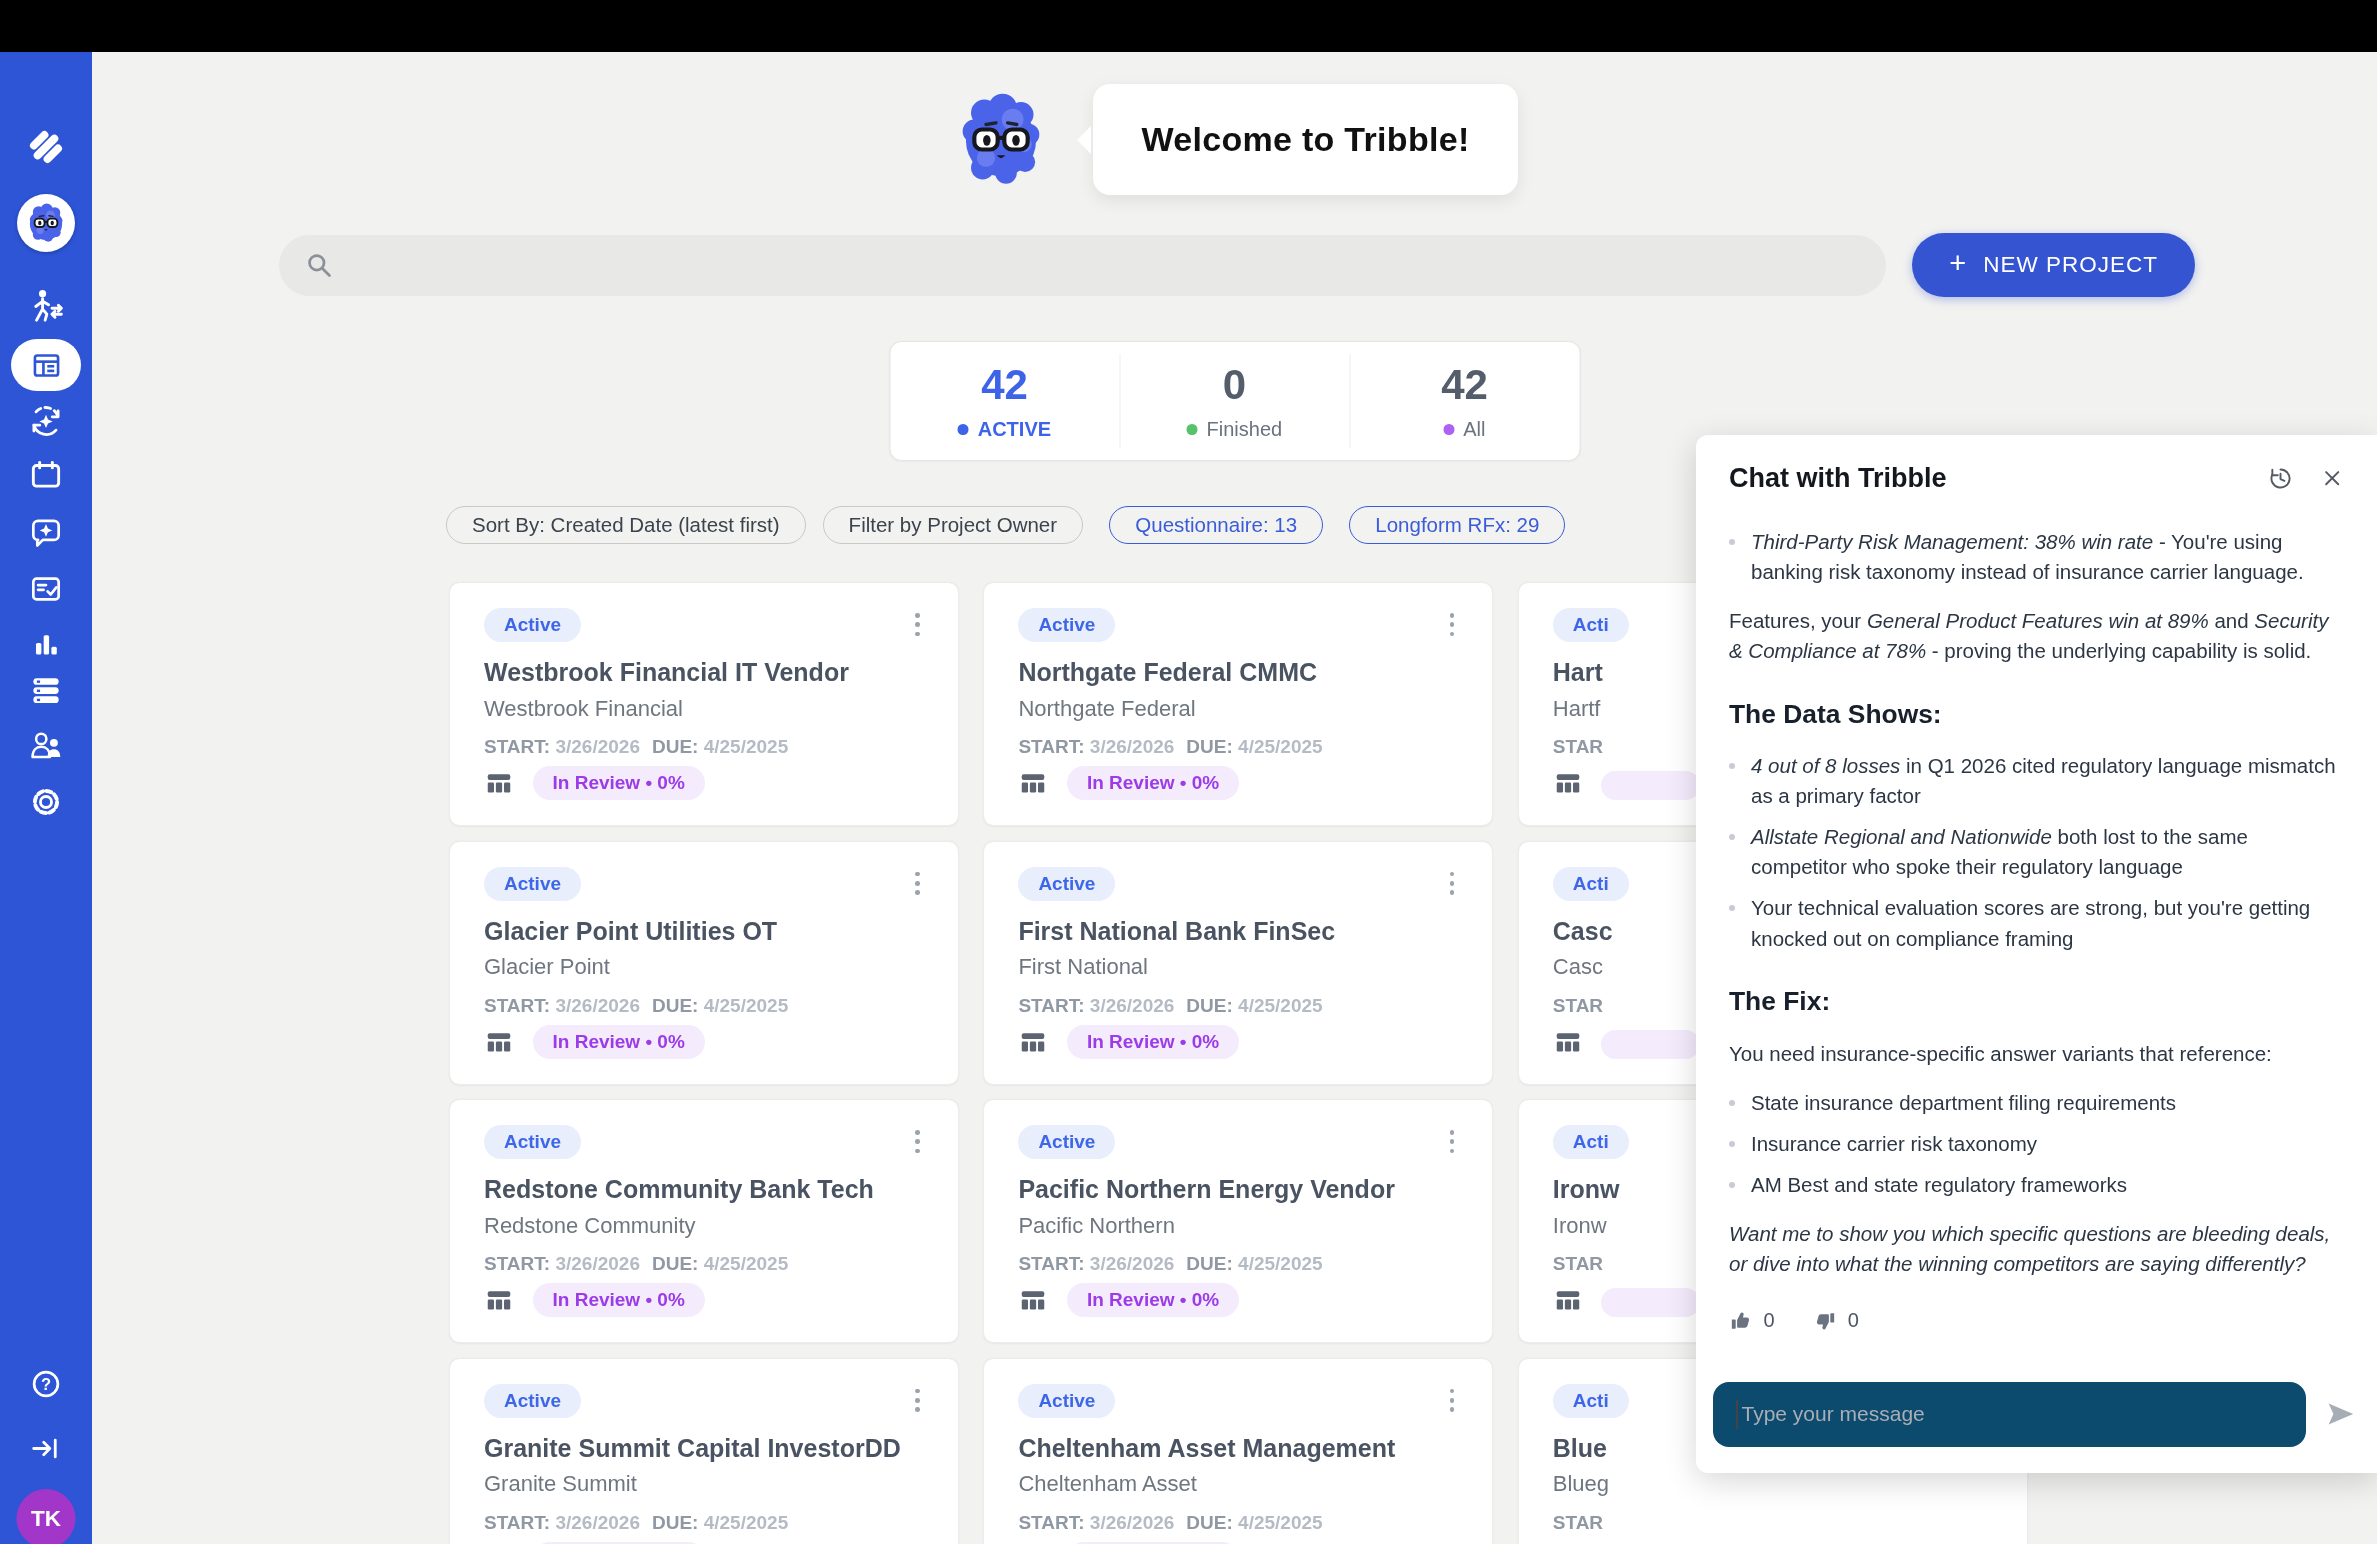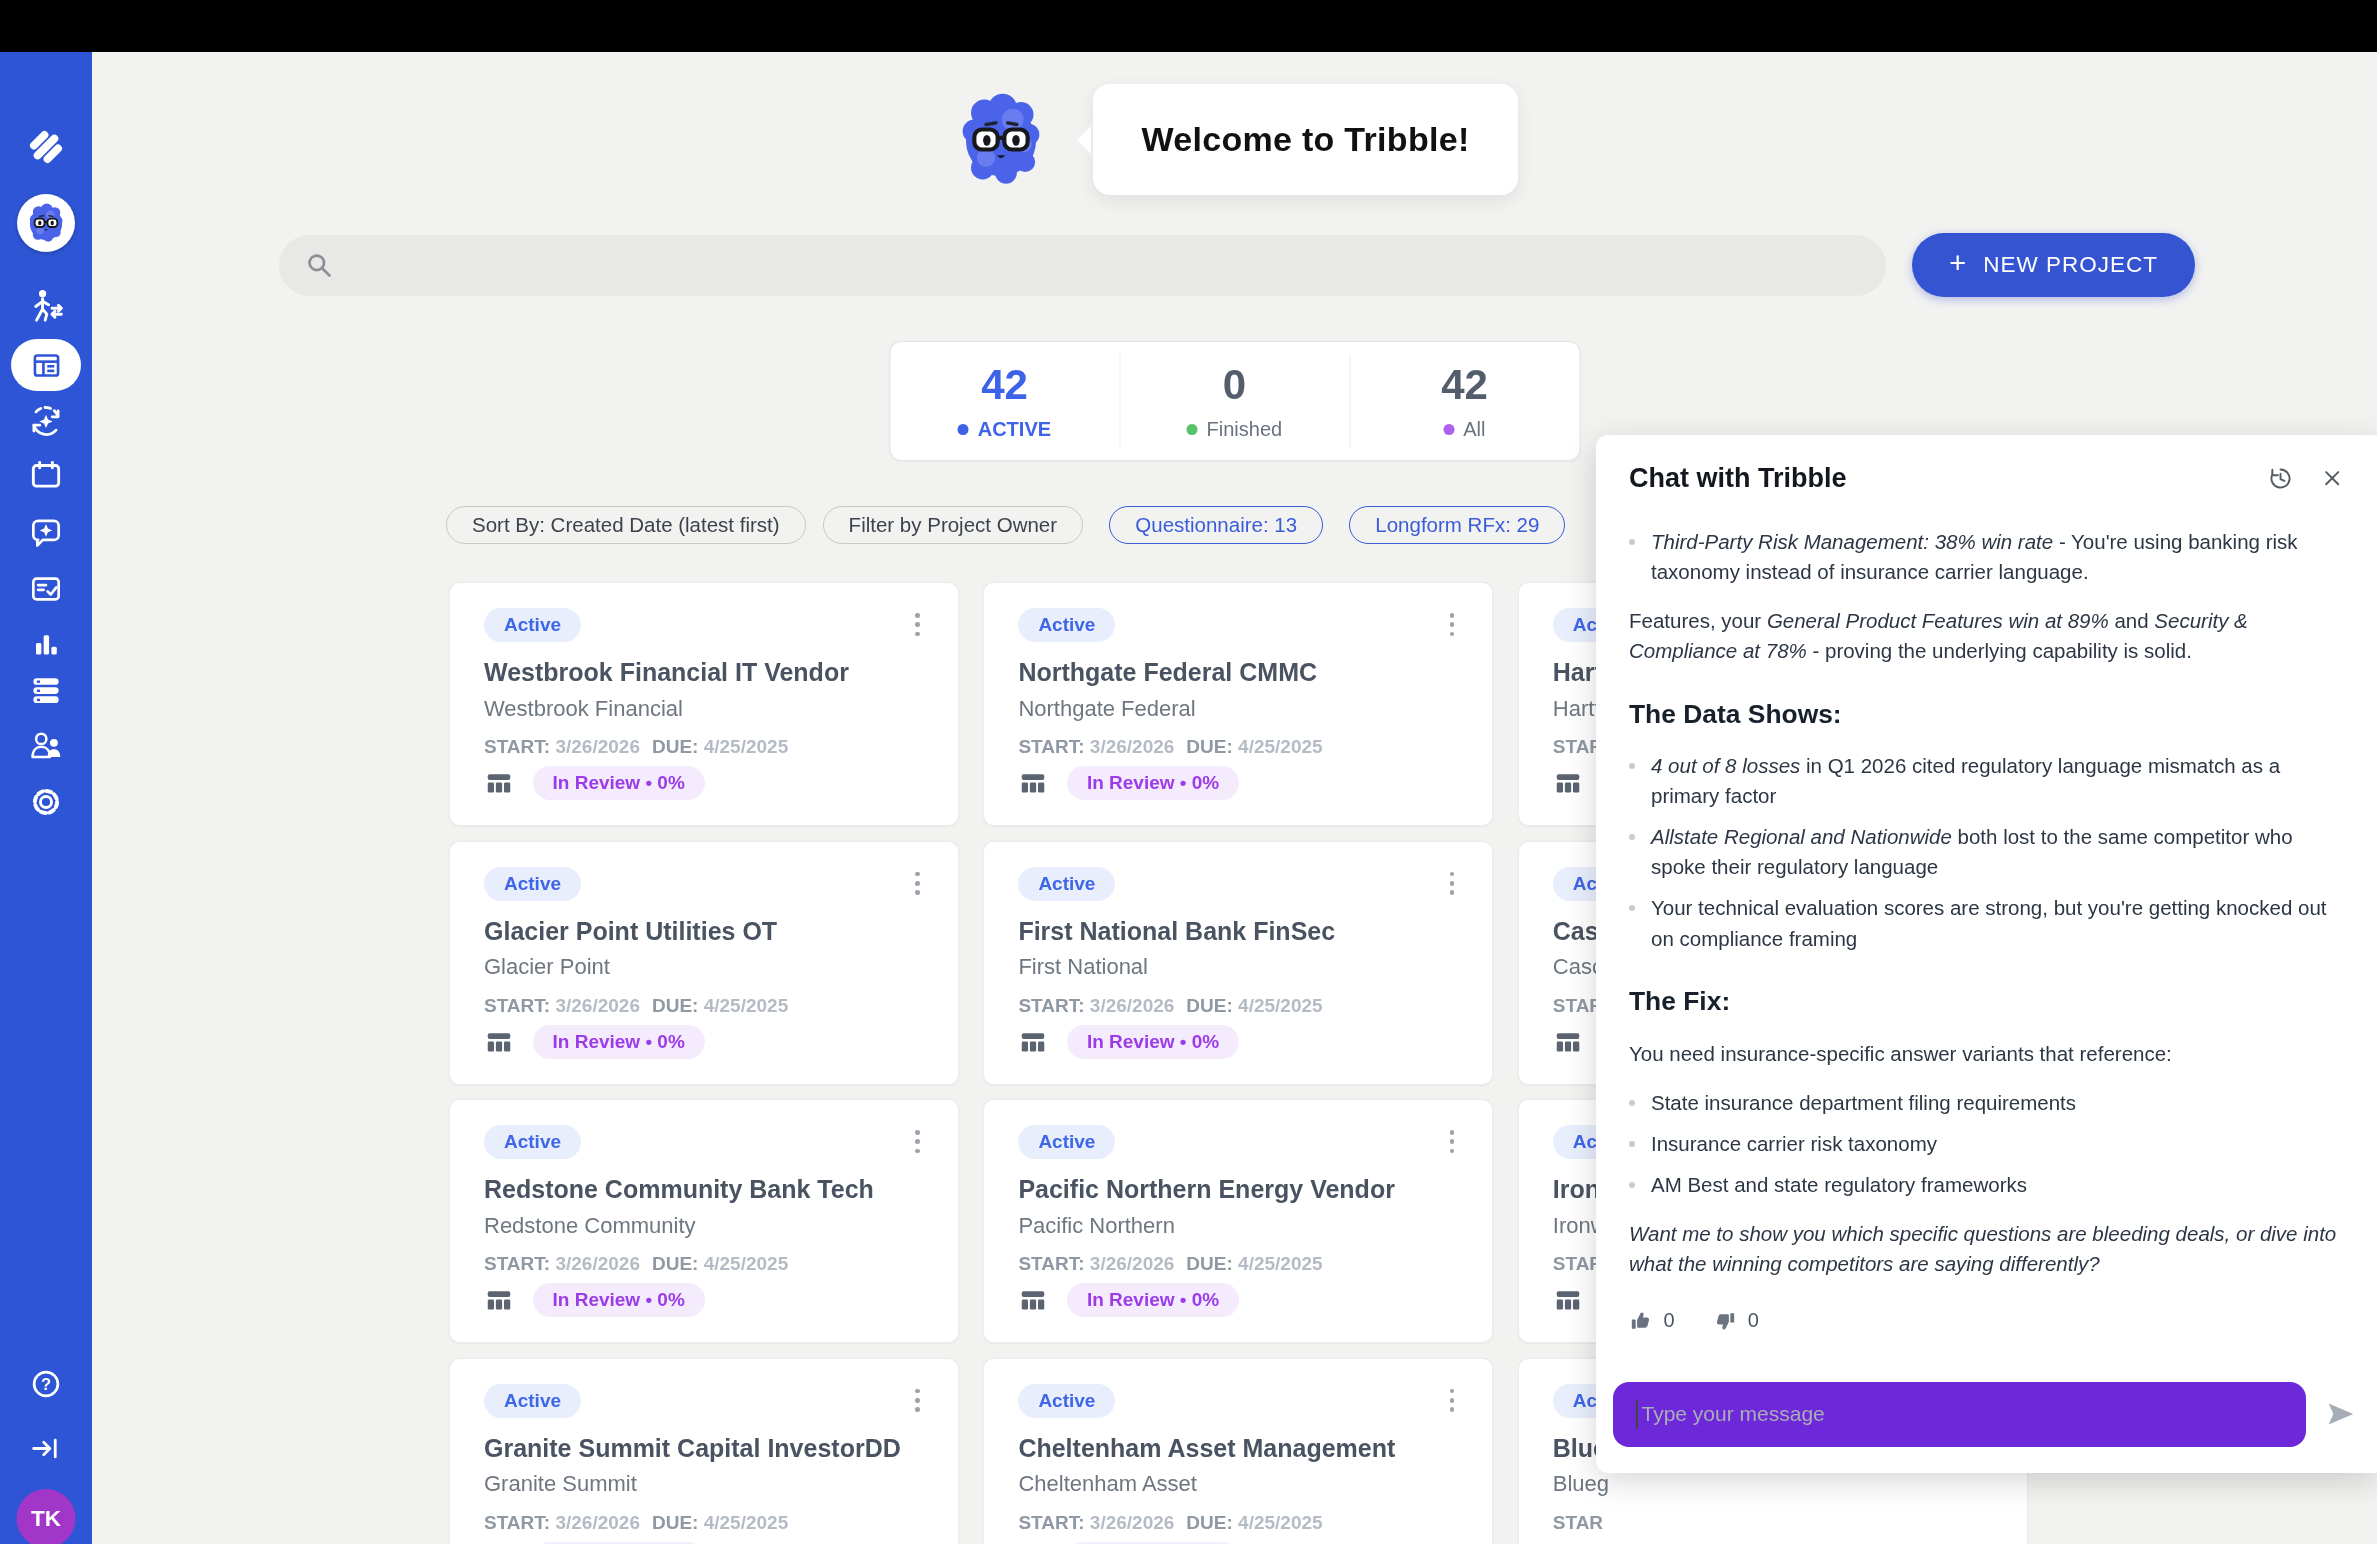--- a/index.html
+++ b/index.html
@@ -64,37 +64,37 @@
   .card-title { margin-top:16px; font-size:25px; font-weight:700; color:#4a5361; white-space:nowrap; overflow:hidden; }
   .card-sub { margin-top:8.6px; font-size:22px; color:#6e7680; white-space:nowrap; overflow:hidden; }
   .card-dates { margin-top:14.5px; font-size:19px; white-space:nowrap; }
   .card-dates b { color:#8f98a3; font-weight:700; }
   .card-dates span { color:#b5bbc4; font-weight:600; margin-right:12px; }
   .card-foot { position:absolute; left:34px; bottom:25px; display:flex; align-items:flex-end; gap:18.5px; }
   .pill { background:#f4ebfc; color:#9c3be8; font-size:19px; font-weight:600; border-radius:17px; padding:6px 20px; white-space:nowrap; }
   .pill.stub { min-width:99px; min-height:29px; }
 
   
-  .chat { position:absolute; right:0; top:435px; width:781px; height:1038px; background:#fff;
+  .chat { position:absolute; right:0; top:435px; width:681px; height:1038px; background:#fff;
     border-radius:12px 0 0 12px; box-shadow:0 8px 32px rgba(0,0,0,.16); z-index:25; display:flex; flex-direction:column; }
   .chat-head { display:flex; align-items:center; padding:28px 32px 9.2px 33px; }
   .chat-title { flex:1; font-size:27px; font-weight:700; color:#14181e; }
   .chat-head .hicon { cursor:pointer; margin-left:24px; display:flex; }
   .chat-body { flex:1; overflow:hidden; padding:6.6px 34px 0 33px; font-size:20.5px; color:#2c3644; line-height:1.48; }
   .chat-p { margin:18.5px 0; }
   .chat-h { margin:28px 0 17px; font-size:26.4px; font-weight:700; color:#17202b; }
   .chat-ul { list-style:none; margin:17px 0; }
   .chat-ul li { display:flex; gap:16px; margin:10.6px 0; }
   .chat-ul .bdot { flex:0 0 6px; width:6px; height:6px; border-radius:50%; background:#c7ccd4; margin-top:12px; }
   .seg-i { font-style:italic; }
   .feedback { display:flex; align-items:center; gap:12px; margin:26.4px 0 6.6px; color:#4b5563; font-size:20px; }
   .feedback .fb { display:flex; align-items:center; gap:10.6px; cursor:pointer; }
   .feedback .gap { width:14.5px; }
   .chat-input-row { display:flex; align-items:center; padding:17px 20px 26.4px 17px; }
-  .chat-input { flex:1; height:65px; background:#6d28d9; border-radius:16px; display:flex; align-items:center; padding:0 22.5px; }
+  .chat-input { flex:1; height:65px; background:#0c4a6e; border-radius:16px; display:flex; align-items:center; padding:0 22.5px; }
   .caret { width:2px; height:29px; background:#444; margin-right:4px; animation:blink 1.1s steps(1) infinite; }
   @keyframes blink { 50% { opacity:0; } }
   .chat-input .ph { color:#a9aeb6; font-size:21px; }
   .send-btn { margin-left:17px; cursor:pointer; display:flex; }
 </style>
 </head>
 <body>
 
 <div class="topbar"></div>
 

